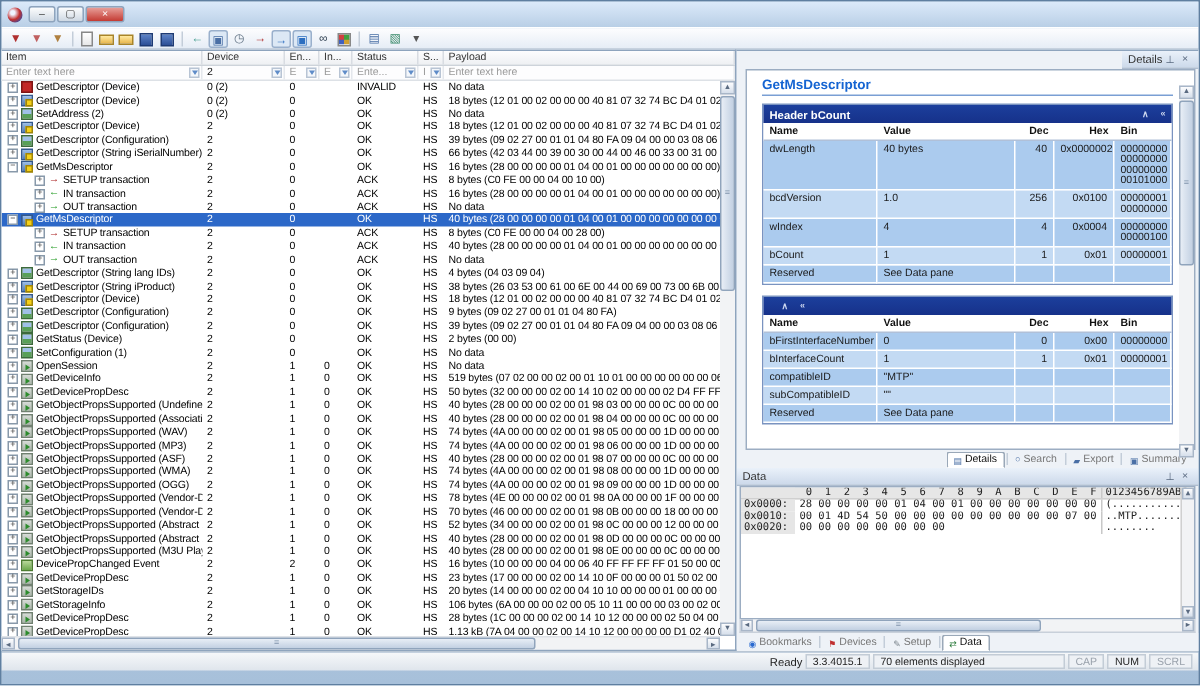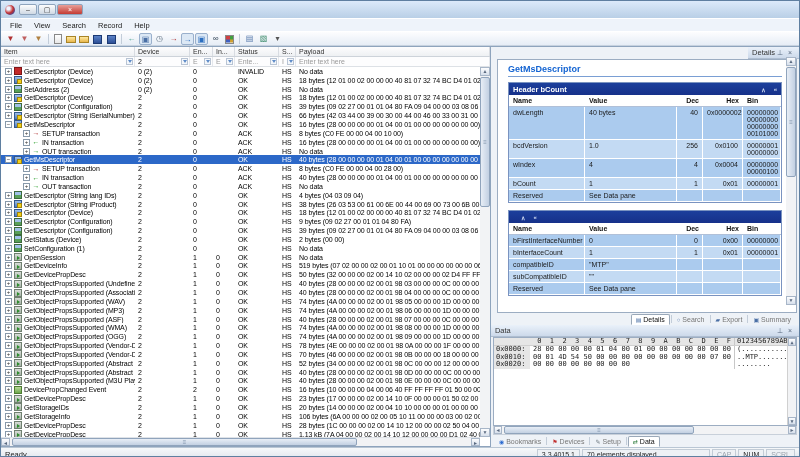--- a/index.html
+++ b/index.html
@@ -101,44 +101,37 @@
   .hexhead{display:flex;background:#e6e6e6;color:#333;border-bottom:1px solid #d0d0d0;}
   .hexrow{display:flex;}
   .hoff{width:36px;background:#e6e6e6;padding:0 2px;flex:0 0 auto;color:#222;}
   .hbytes{flex:1;padding:0 3px;white-space:pre;color:#222;overflow:hidden;}
   .hascii{width:62px;flex:0 0 auto;border-left:1px solid #c8c8c8;padding:0 2px;white-space:pre;overflow:hidden;color:#222;}
   .hexvscroll{position:absolute;right:0;top:0;bottom:0;width:9px;border-left:1px solid #d0d0d0;background:#f2f3f5;}
   .dhscroll{height:9px;margin:0 2px;position:relative;background:#f2f3f5;border:1px solid #c8d0da;border-top:none;}
   
   .statusbar{height:13px;background:linear-gradient(#f6f8fa,#dfe5ec);border-top:1px solid #b9c6d4;
              display:flex;align-items:center;padding:0 4px;gap:2px;}
-  .st-ready{font-size:7.5px;color:#222;flex:1;}
+  .st-ready{font-size:7.5px;color:#222;flex:1;text-align:right;}
   .seg{font-size:7px;color:#222;border:1px solid #c3ccd6;background:#eef1f5;padding:0 4px;height:10px;line-height:9px;}
   .seg.dim{color:#9aa2ac;}
 </style>
 </head>
 <body>
 
 <div class="win">
   <div class="titlebar">
     <span class="appicon"></span>
     <span class="winbtns">
       <span class="wb">–</span>
       <span class="wb">▢</span>
       <span class="wb close">×</span>
     </span>
   </div>
 
-  <div class="menubar" id="menubar">
-      <span class="menuitem">File</span>
-      <span class="menuitem">View</span>
-      <span class="menuitem">Search</span>
-      <span class="menuitem">Record</span>
-      <span class="menuitem">Help</span>
-    </div>
   <div class="toolbar" id="toolbar">
       <span class="tbtn" style="color: rgb(176, 48, 48);">▼</span>
       <span class="tbtn" style="color: rgb(192, 96, 96);">▼</span>
       <span class="tbtn" style="color: rgb(176, 128, 64);">▼</span>
       <span class="tsep"></span>
       <span class="i-page"></span>
       <span class="i-folder"></span>
       <span class="i-folder"></span>
       <span class="i-floppy"></span>
       <span class="i-floppy"></span>

